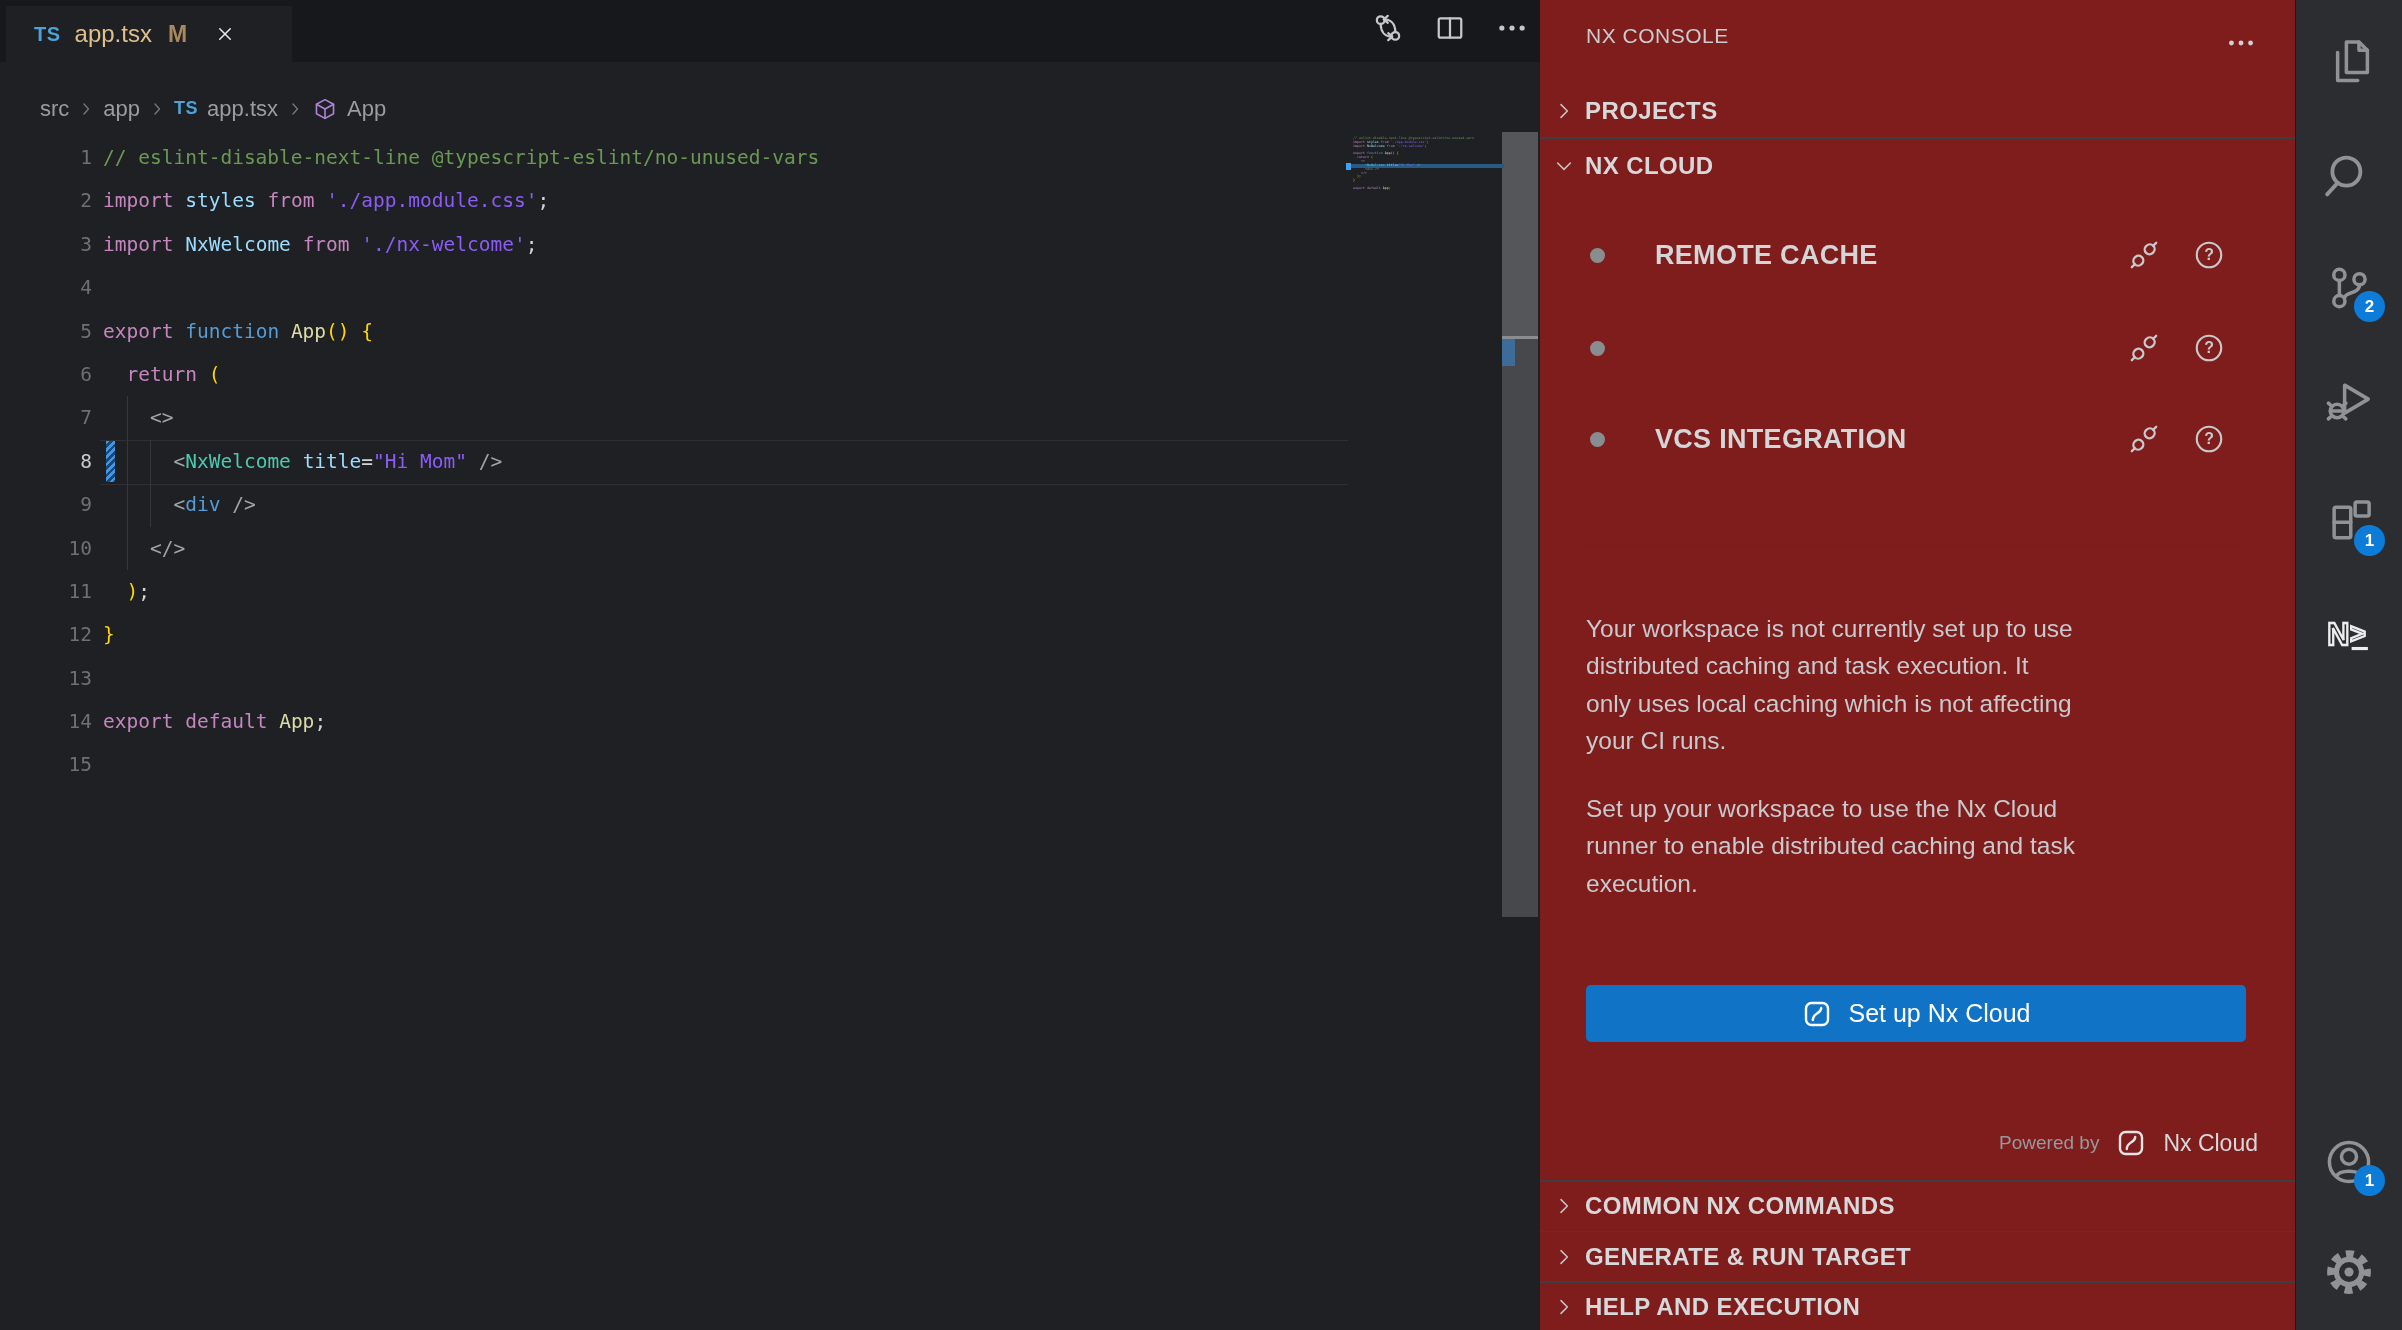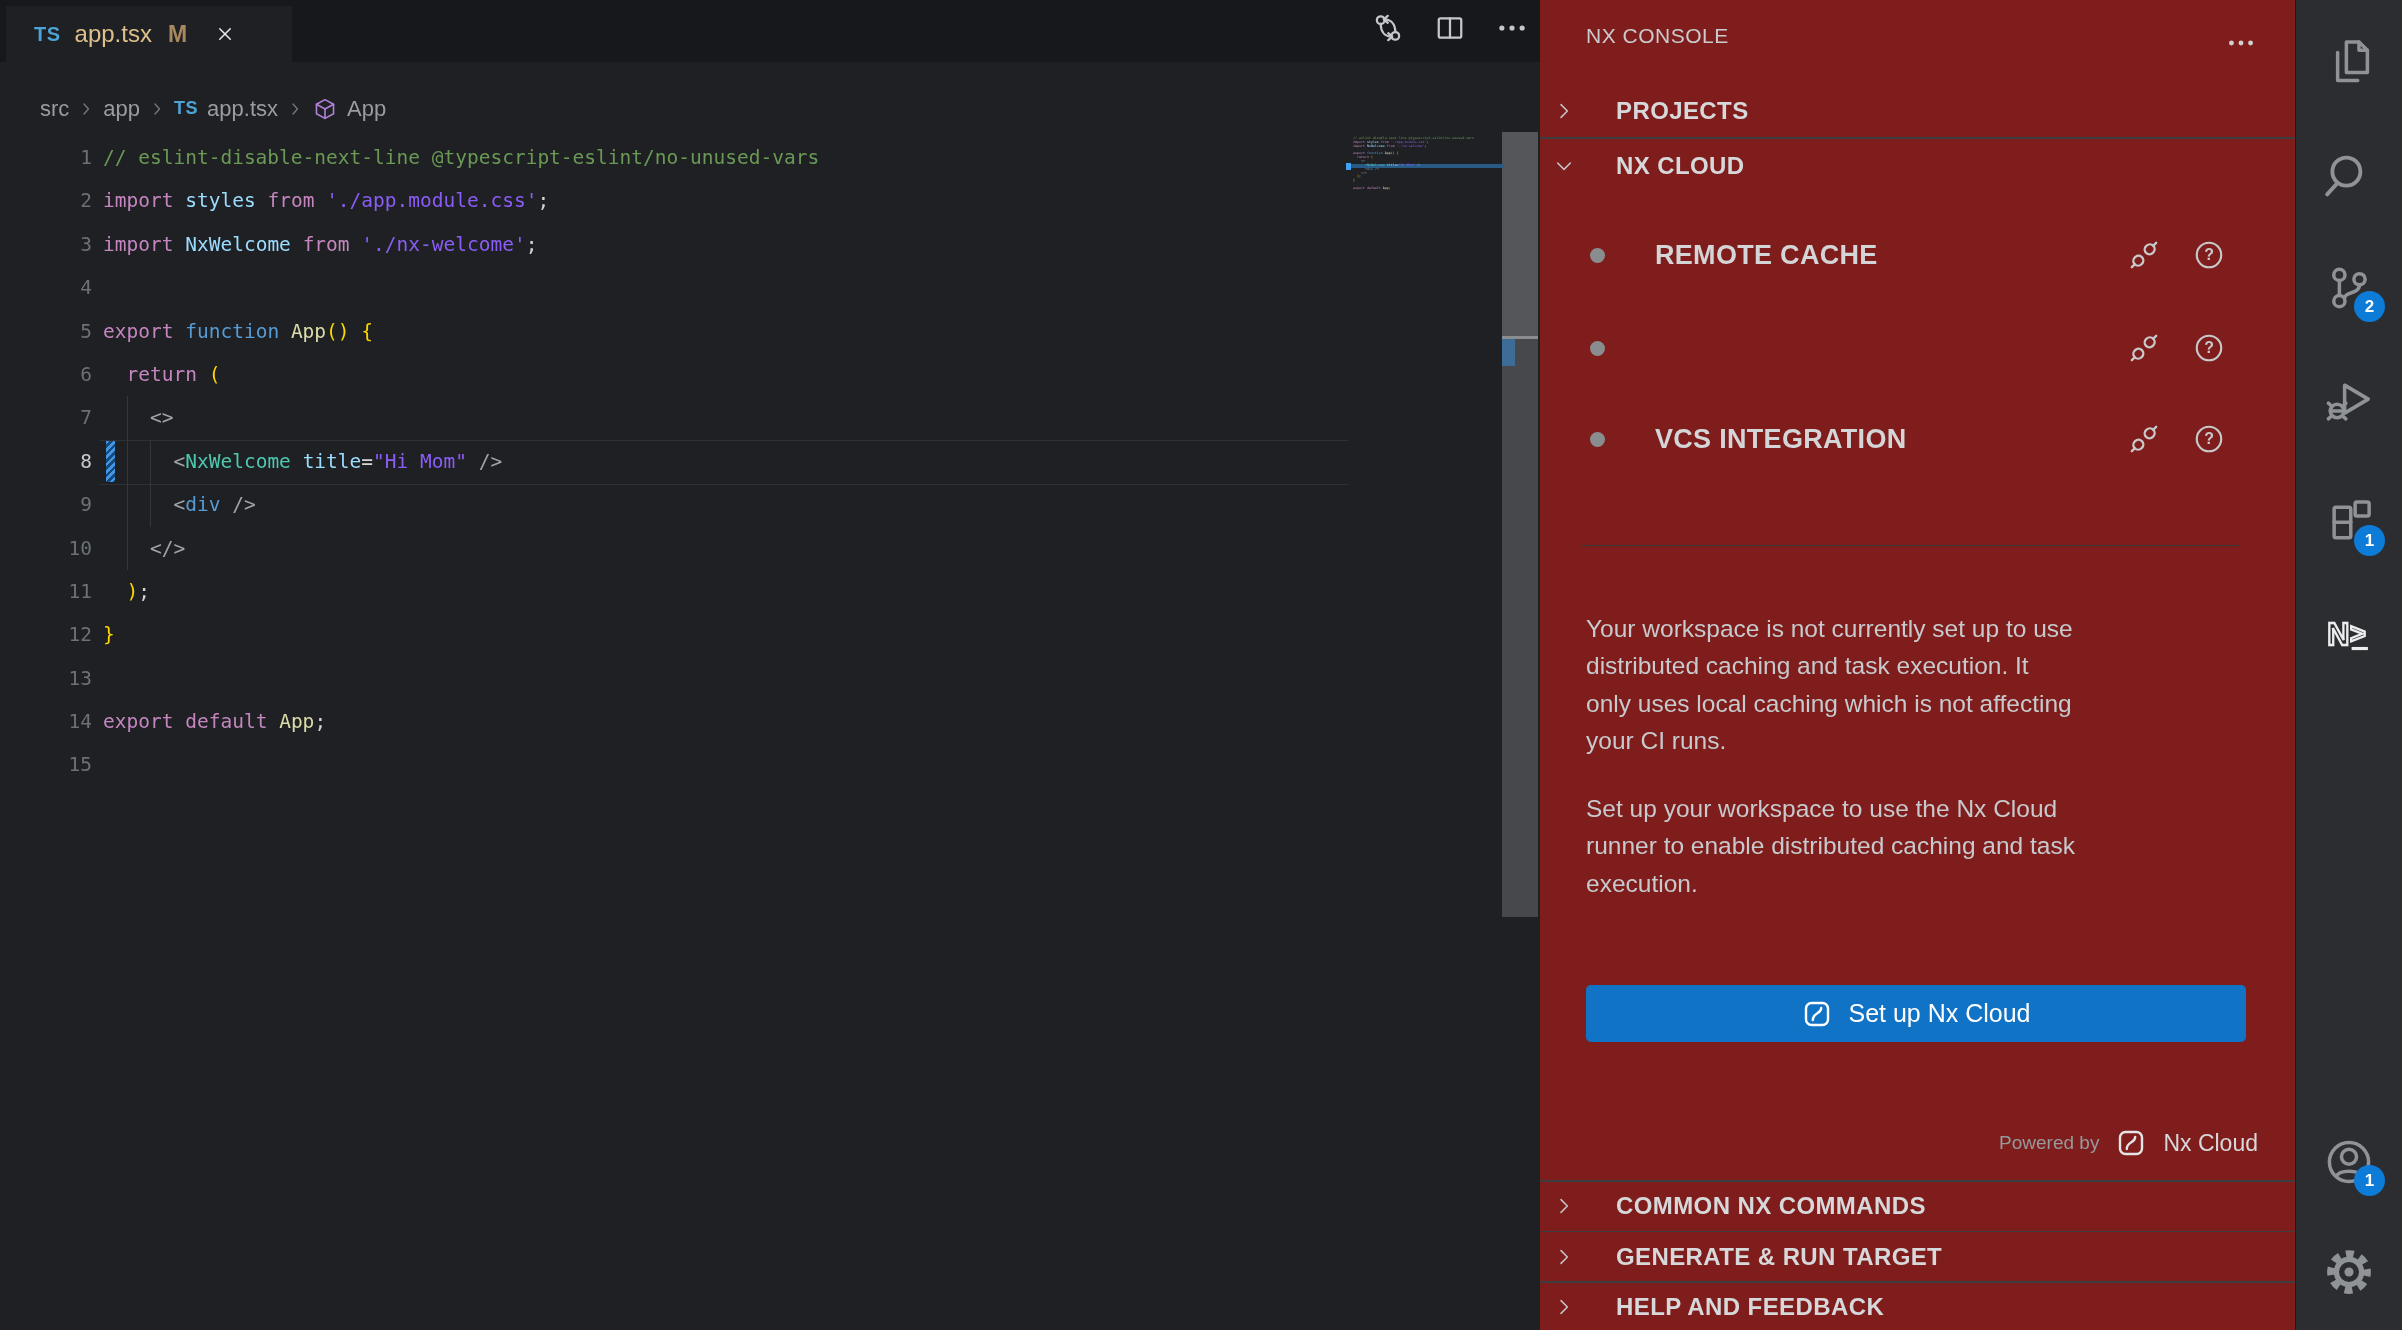--- a/index.html
+++ b/index.html
@@ -58,21 +58,21 @@
   #scrollbar .sep{position:absolute;left:0;top:204px;width:36px;height:2.5px;background:#8a8d8f;}
   #scrollbar .bluemark{position:absolute;left:0;top:207px;width:13px;height:27px;background:#3d6c99;}
 
   
   #panel{left:1540px;top:0;width:755px;height:1330px;background:#7f1d1d;}
   #panel-header{left:0;top:0;width:755px;height:72px;display:flex;align-items:center;}
   #panel-title{margin-left:46px;font-size:21px;color:#c9cbcd;letter-spacing:.5px;}
   #panel-more{position:absolute;right:37px;top:26px;width:34px;height:34px;color:#cfd1d3;}
   .sec-row{display:flex;align-items:center;padding-left:12px;gap:9px;}
   .sec-chev{width:24px;height:24px;color:#c4c6c8;}
-  .sec-label{font-size:24px;font-weight:bold;color:#d6d8da;letter-spacing:.4px;margin-left:31px;}
+  .sec-label{font-size:24px;font-weight:bold;color:#d6d8da;letter-spacing:.4px;}
   #row-projects{left:0;top:84px;width:755px;height:53px;}
   .hdivider{height:1.5px;background:#3c3e42;}
   #div-projects{left:0;top:137px;width:755px;}
   #row-nxcloud{left:0;top:138px;width:755px;height:55px;}
   #features{left:0;top:205px;width:755px;}
   .feat-row{position:relative;display:flex;align-items:center;padding-left:50px;box-sizing:border-box;}
   .feat-bullet{width:15px;height:15px;border-radius:50%;background:#8a8d90;flex:0 0 auto;}
   .feat-label{margin-left:50px;width:440px;font-size:27px;line-height:38px;font-weight:bold;
               color:#d3d5d7;letter-spacing:.3px;}
   .feat-plug{position:absolute;right:132px;width:38px;height:38px;color:#c7c9cb;}
@@ -370,21 +370,21 @@
           </span>
           <span class="sec-label">GENERATE &amp; RUN TARGET</span>
         </div>
         <div class="hdivider"></div>
         <div class="bsec-row">
           <span class="icon sec-chev">
             <svg viewBox="0 0 32 32" fill="none" stroke="currentColor" stroke-width="2" stroke-linecap="round" stroke-linejoin="round">
               <path d="M12 7.5 L20.5 16 L12 24.5"></path>
             </svg>
           </span>
-          <span class="sec-label">HELP AND FEEDBACK</span>
+          <span class="sec-label">HELP AND EXECUTION</span>
         </div>
       </div>
   </div>
 
   <div id="activity-bar" class="abs">
       <div class="act-item" style="top: 34px;"><span class="icon">
           <svg viewBox="0 0 32 32" fill="none" stroke="currentColor" stroke-width="2" stroke-linecap="round" stroke-linejoin="round">
             <path d="M9.5 10.5 V26.5 H21"></path>
             <path d="M14.5 4.5 H21.7 L26.5 9.3 V22 H14.5 Z"></path>
             <path d="M21.7 4.5 V9.3 H26.5"></path>

